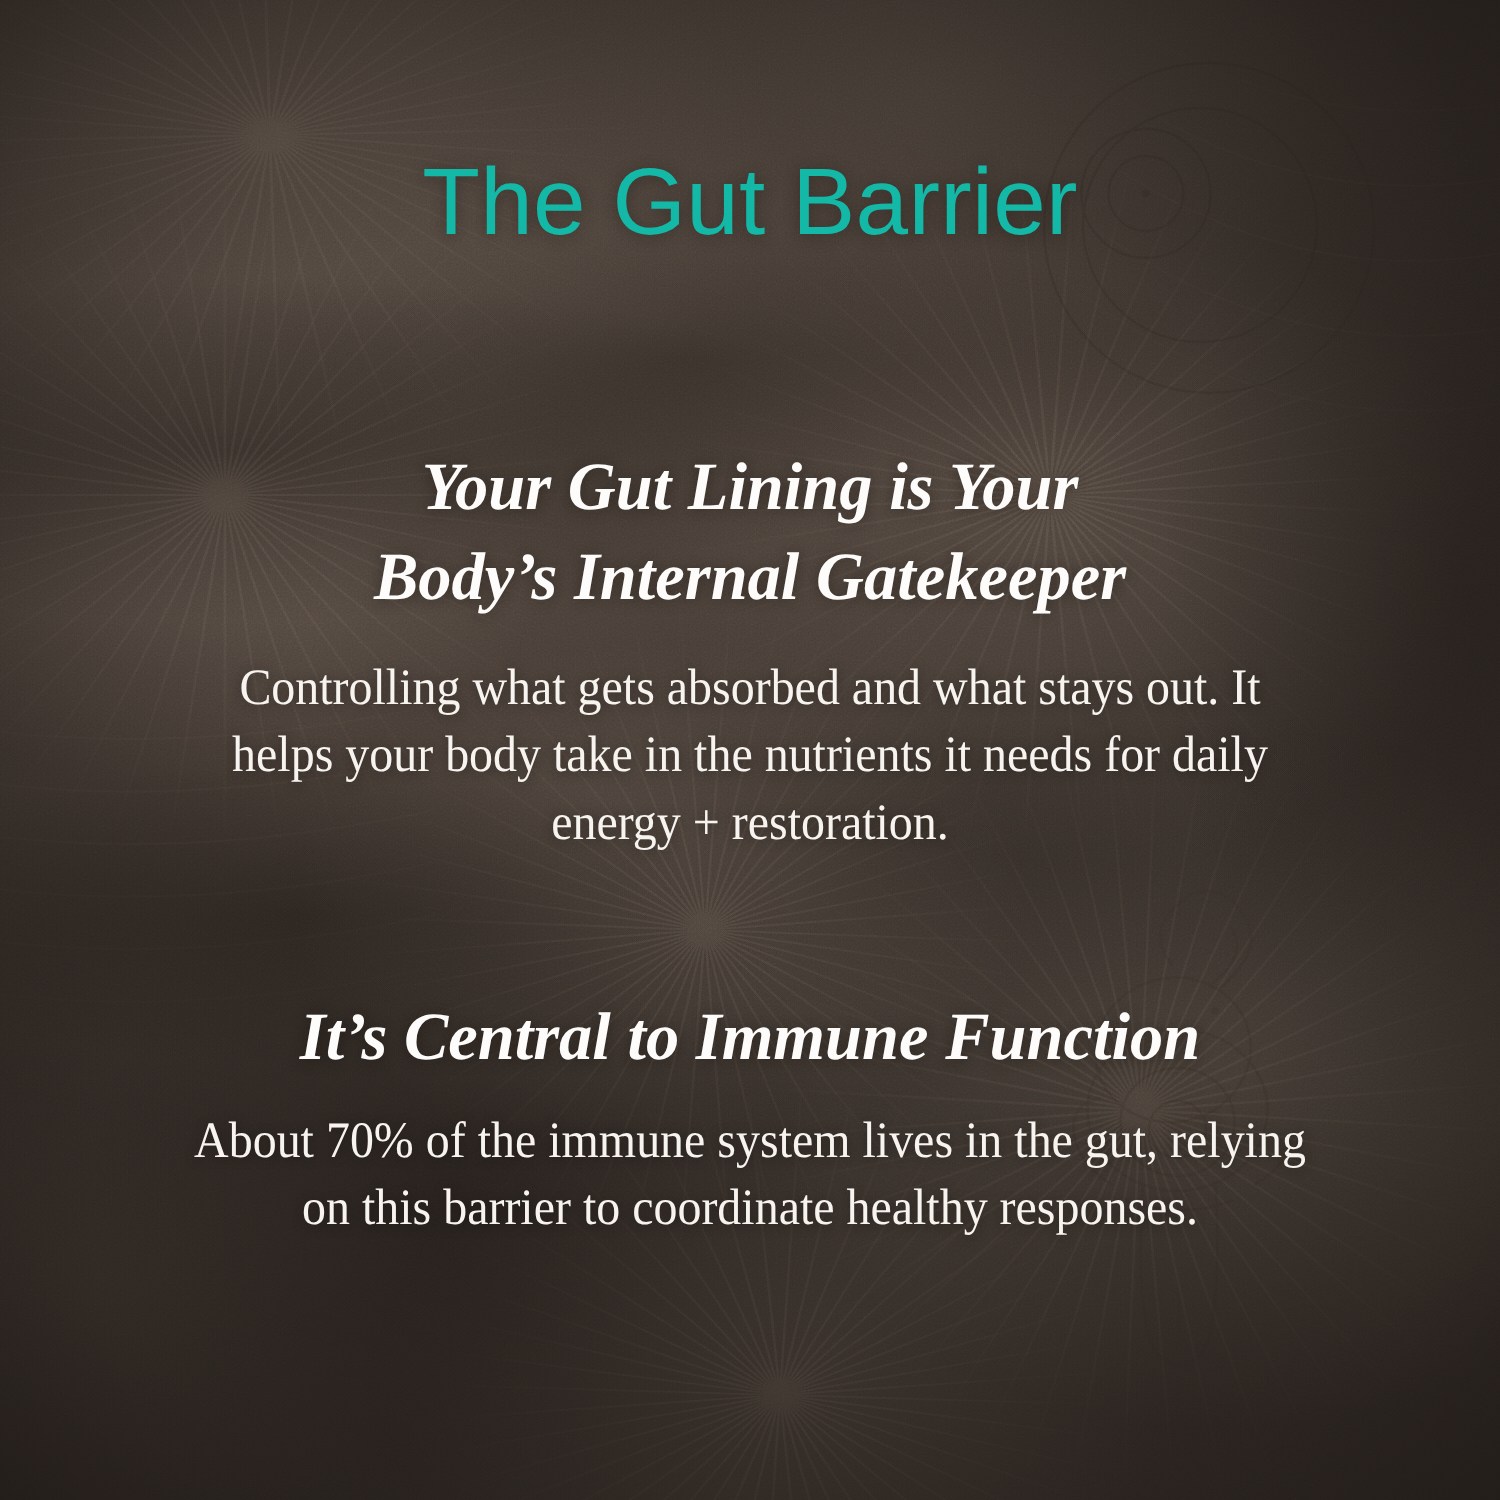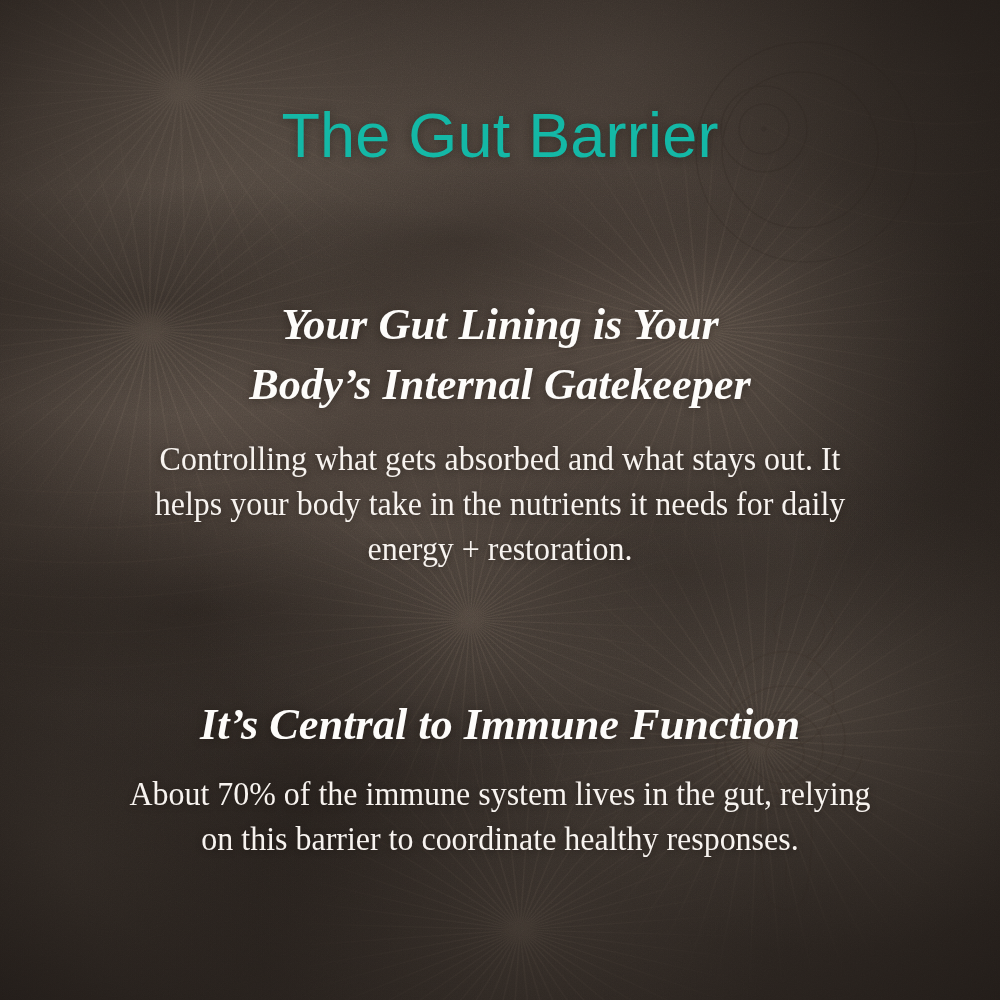--- a/index.html
+++ b/index.html
@@ -136,21 +136,21 @@
   }
   #sec1 .paragraph {
     margin-top: 22px;
     font-size: 34px;
     line-height: 45px;
     transform: scaleX(0.94);
     padding: 0 58px;
   }
 
   
-  #sec2 { top: 664px; margin-top: 33px; }
+  #sec2 { top: 664px; }
   #sec2 .heading {
     font-size: 45px;
     line-height: 54px;
     transform: scaleX(0.985);
   }
   #sec2 .paragraph {
     margin-top: 20px;
     font-size: 34px;
     line-height: 45px;
     transform: scaleX(0.94);

